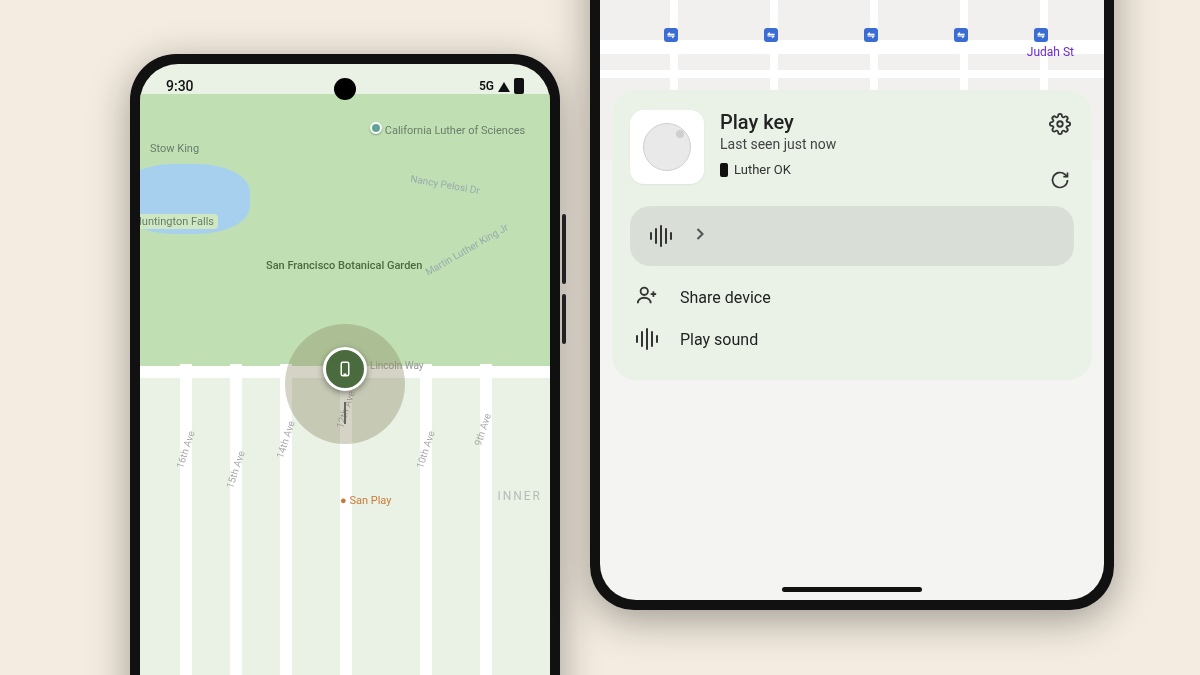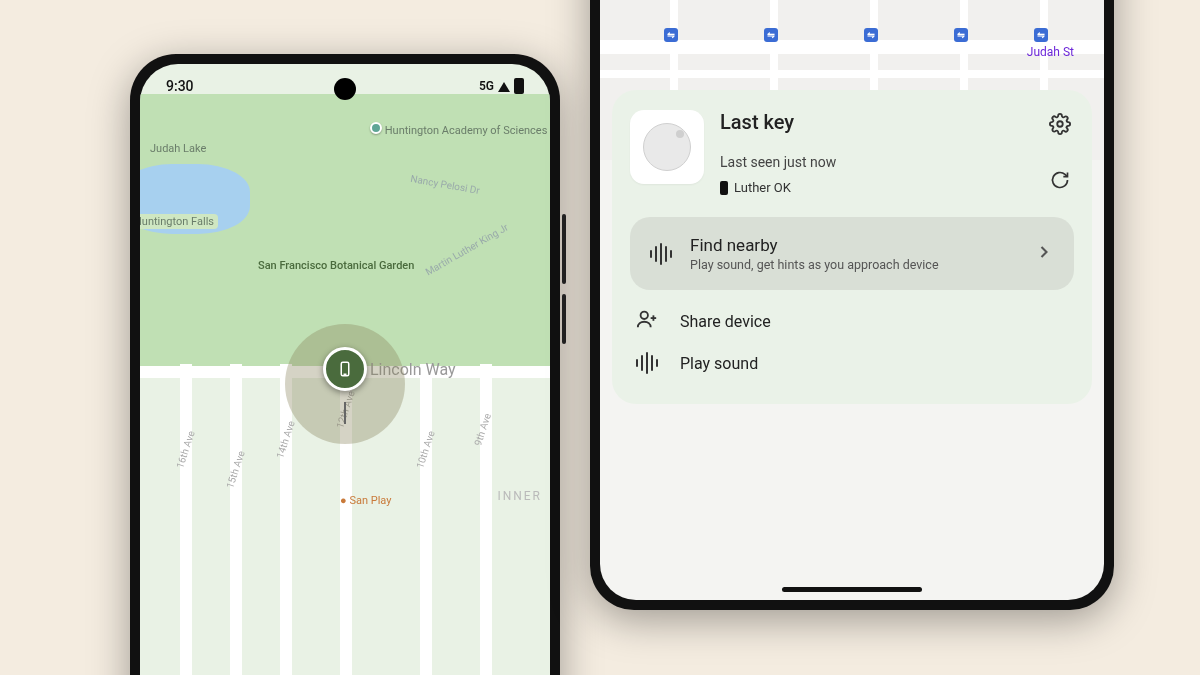--- a/index.html
+++ b/index.html
@@ -107,21 +107,21 @@
     width:74px;height:74px;border-radius:14px;background:#fff;
     display:flex;align-items:center;justify-content:center;flex:0 0 74px;
     box-shadow:0 1px 2px rgba(0,0,0,.05);
   }
   .tag-shape { width:48px;height:48px;border-radius:50%;
     background:#e9e9e9; border:1px solid #d0d0d0; position:relative;}
   .tag-shape::after{content:"";position:absolute;width:8px;height:8px;border-radius:50%;
     background:#cfcfcf;right:6px;top:6px;}
   .device-info { flex:1; }
   .device-title { font-size:20px; color:#222; font-weight:500; }
-  .device-sub { font-size:14px; color:#444; margin-top:20px; }
+  .device-sub { font-size:14px; color:#444; margin-top:2px; }
   .batt-row { display:flex;align-items:center;gap:6px;margin-top:10px;font-size:13px;color:#333;}
   .settings-btn, .refresh-btn {
     position:absolute; right:0; width:28px;height:28px;
     display:flex;align-items:center;justify-content:center;color:#333;
   }
   .settings-btn { top:0; }
   .refresh-btn { top:56px; }
 
   .find-card {
     margin-top:22px; background:#d9dfd6; border-radius:20px;
@@ -174,25 +174,25 @@
 
       <div class="road h" style="top:302px;"></div>
 
       <div class="road v" style="left:40px;top:300px;"></div>
       <div class="road v" style="left:90px;top:300px;"></div>
       <div class="road v" style="left:140px;top:300px;"></div>
       <div class="road v" style="left:200px;top:300px;"></div>
       <div class="road v" style="left:280px;top:300px;"></div>
       <div class="road v" style="left:340px;top:300px;"></div>
 
-      <div class="poi" style="left:10px;top:78px;"><span>Judah Lake</span></div>
+      <div class="poi" style="left:10px;top:78px;"><span>Stow King</span></div>
       <div class="poi" style="left:-10px;top:150px;background:#cfe7c2;padding:1px 4px;border-radius:4px;"><span>Huntington Falls</span></div>
-      <div class="poi" style="left:230px;top:58px;text-align:center;width:150px;"><span class="pin"></span> <span>Huntington Academy of Sciences</span></div>
-      <div class="poi" style="left:118px;top:195px;text-align:center;width:140px;font-weight:500;color:#4a6b3d;"><span>San Francisco Botanical Garden</span></div>
-      <div class="poi" style="left:230px;top:296px;font-size:16px;color:#999;"><span>Lincoln Way</span></div>
+      <div class="poi" style="left:230px;top:58px;text-align:center;width:150px;"><span class="pin"></span> <span>California Luther of Sciences</span></div>
+      <div class="poi" style="left:126px;top:195px;text-align:center;width:140px;font-weight:500;color:#4a6b3d;"><span>San Francisco Botanical Garden</span></div>
+      <div class="poi" style="left:230px;top:296px;font-size:10px;color:#999;"><span>Lincoln Way</span></div>
       <div class="poi" style="left:280px;top:180px;transform:rotate(-30deg);font-size:10px;color:#9aa;"><span>Martin Luther King Jr</span></div>
       <div class="poi" style="left:270px;top:115px;transform:rotate(10deg);font-size:10px;color:#9aa;"><span>Nancy Pelosi Dr</span></div>
       <div class="poi" style="left:200px;top:430px;color:#c97a3a;">● <span>San Play</span></div>
       <div class="poi" style="right:8px;top:425px;color:#bababa;letter-spacing:2px;font-size:12px;"><span>INNER</span></div>
 
       <div class="poi" style="left:26px;top:380px;transform:rotate(-72deg);font-size:10px;color:#aaa;"><span>16th Ave</span></div>
       <div class="poi" style="left:76px;top:400px;transform:rotate(-72deg);font-size:10px;color:#aaa;"><span>15th Ave</span></div>
       <div class="poi" style="left:126px;top:370px;transform:rotate(-72deg);font-size:10px;color:#aaa;"><span>14th Ave</span></div>
       <div class="poi" style="left:186px;top:340px;transform:rotate(-72deg);font-size:10px;color:#aaa;"><span>12th Ave</span></div>
       <div class="poi" style="left:266px;top:380px;transform:rotate(-72deg);font-size:10px;color:#aaa;"><span>10th Ave</span></div>
@@ -227,21 +227,21 @@
       <div class="busstop" style="left:434px;top:168px;">⇋</div>
       <div class="streetlbl" style="right:30px;top:185px;"><span>Judah St</span></div>
     </div>
 
     <div class="sheet">
       <div class="device-row">
         <div class="thumb">
           <div class="tag-shape"></div>
         </div>
         <div class="device-info">
-          <div class="device-title">Last key</div>
+          <div class="device-title">Play key</div>
           <div class="device-sub">Last seen just now</div>
           <div class="batt-row">
             <span class="batt-icon" style="width:8px;height:14px;"></span>
             <span>Luther OK</span>
           </div>
         </div>
         <div class="settings-btn">
           <svg viewBox="0 0 24 24" width="22" height="22" fill="none" stroke="#333" stroke-width="2">
             <circle cx="12" cy="12" r="3"></circle>
             <path d="M19.4 15a1.7 1.7 0 0 0 .34 1.87l.06.06a2 2 0 1 1-2.83 2.83l-.06-.06a1.7 1.7 0 0 0-1.87-.34 1.7 1.7 0 0 0-1 1.56V21a2 2 0 1 1-4 0v-.09a1.7 1.7 0 0 0-1-1.56 1.7 1.7 0 0 0-1.87.34l-.06.06a2 2 0 1 1-2.83-2.83l.06-.06a1.7 1.7 0 0 0 .34-1.87 1.7 1.7 0 0 0-1.56-1H3a2 2 0 1 1 0-4h.09a1.7 1.7 0 0 0 1.56-1 1.7 1.7 0 0 0-.34-1.87l-.06-.06a2 2 0 1 1 2.83-2.83l.06.06a1.7 1.7 0 0 0 1.87.34H9a1.7 1.7 0 0 0 1-1.56V3a2 2 0 1 1 4 0v.09a1.7 1.7 0 0 0 1 1.56 1.7 1.7 0 0 0 1.87-.34l.06-.06a2 2 0 1 1 2.83 2.83l-.06.06a1.7 1.7 0 0 0-.34 1.87V9a1.7 1.7 0 0 0 1.56 1H21a2 2 0 1 1 0 4h-.09a1.7 1.7 0 0 0-1.56 1z"></path>
@@ -255,24 +255,20 @@
         </div>
       </div>
 
       <div class="find-card">
         <div class="sound-wave-icon">
           <span></span>
             <span></span>
             <span></span>
             <span></span>
             <span></span>
-        </div>
-        <div class="find-text">
-          <div class="find-title">Find nearby</div>
-          <div class="find-sub">Play sound, get hints as you approach device</div>
         </div>
         <div class="chev">
           <svg viewBox="0 0 24 24" width="20" height="20" fill="none" stroke="#555" stroke-width="2.5">
               <polyline points="9 18 15 12 9 6"></polyline>
             </svg>
         </div>
       </div>
 
       <div class="action-row">
         <span class="share-icon">

